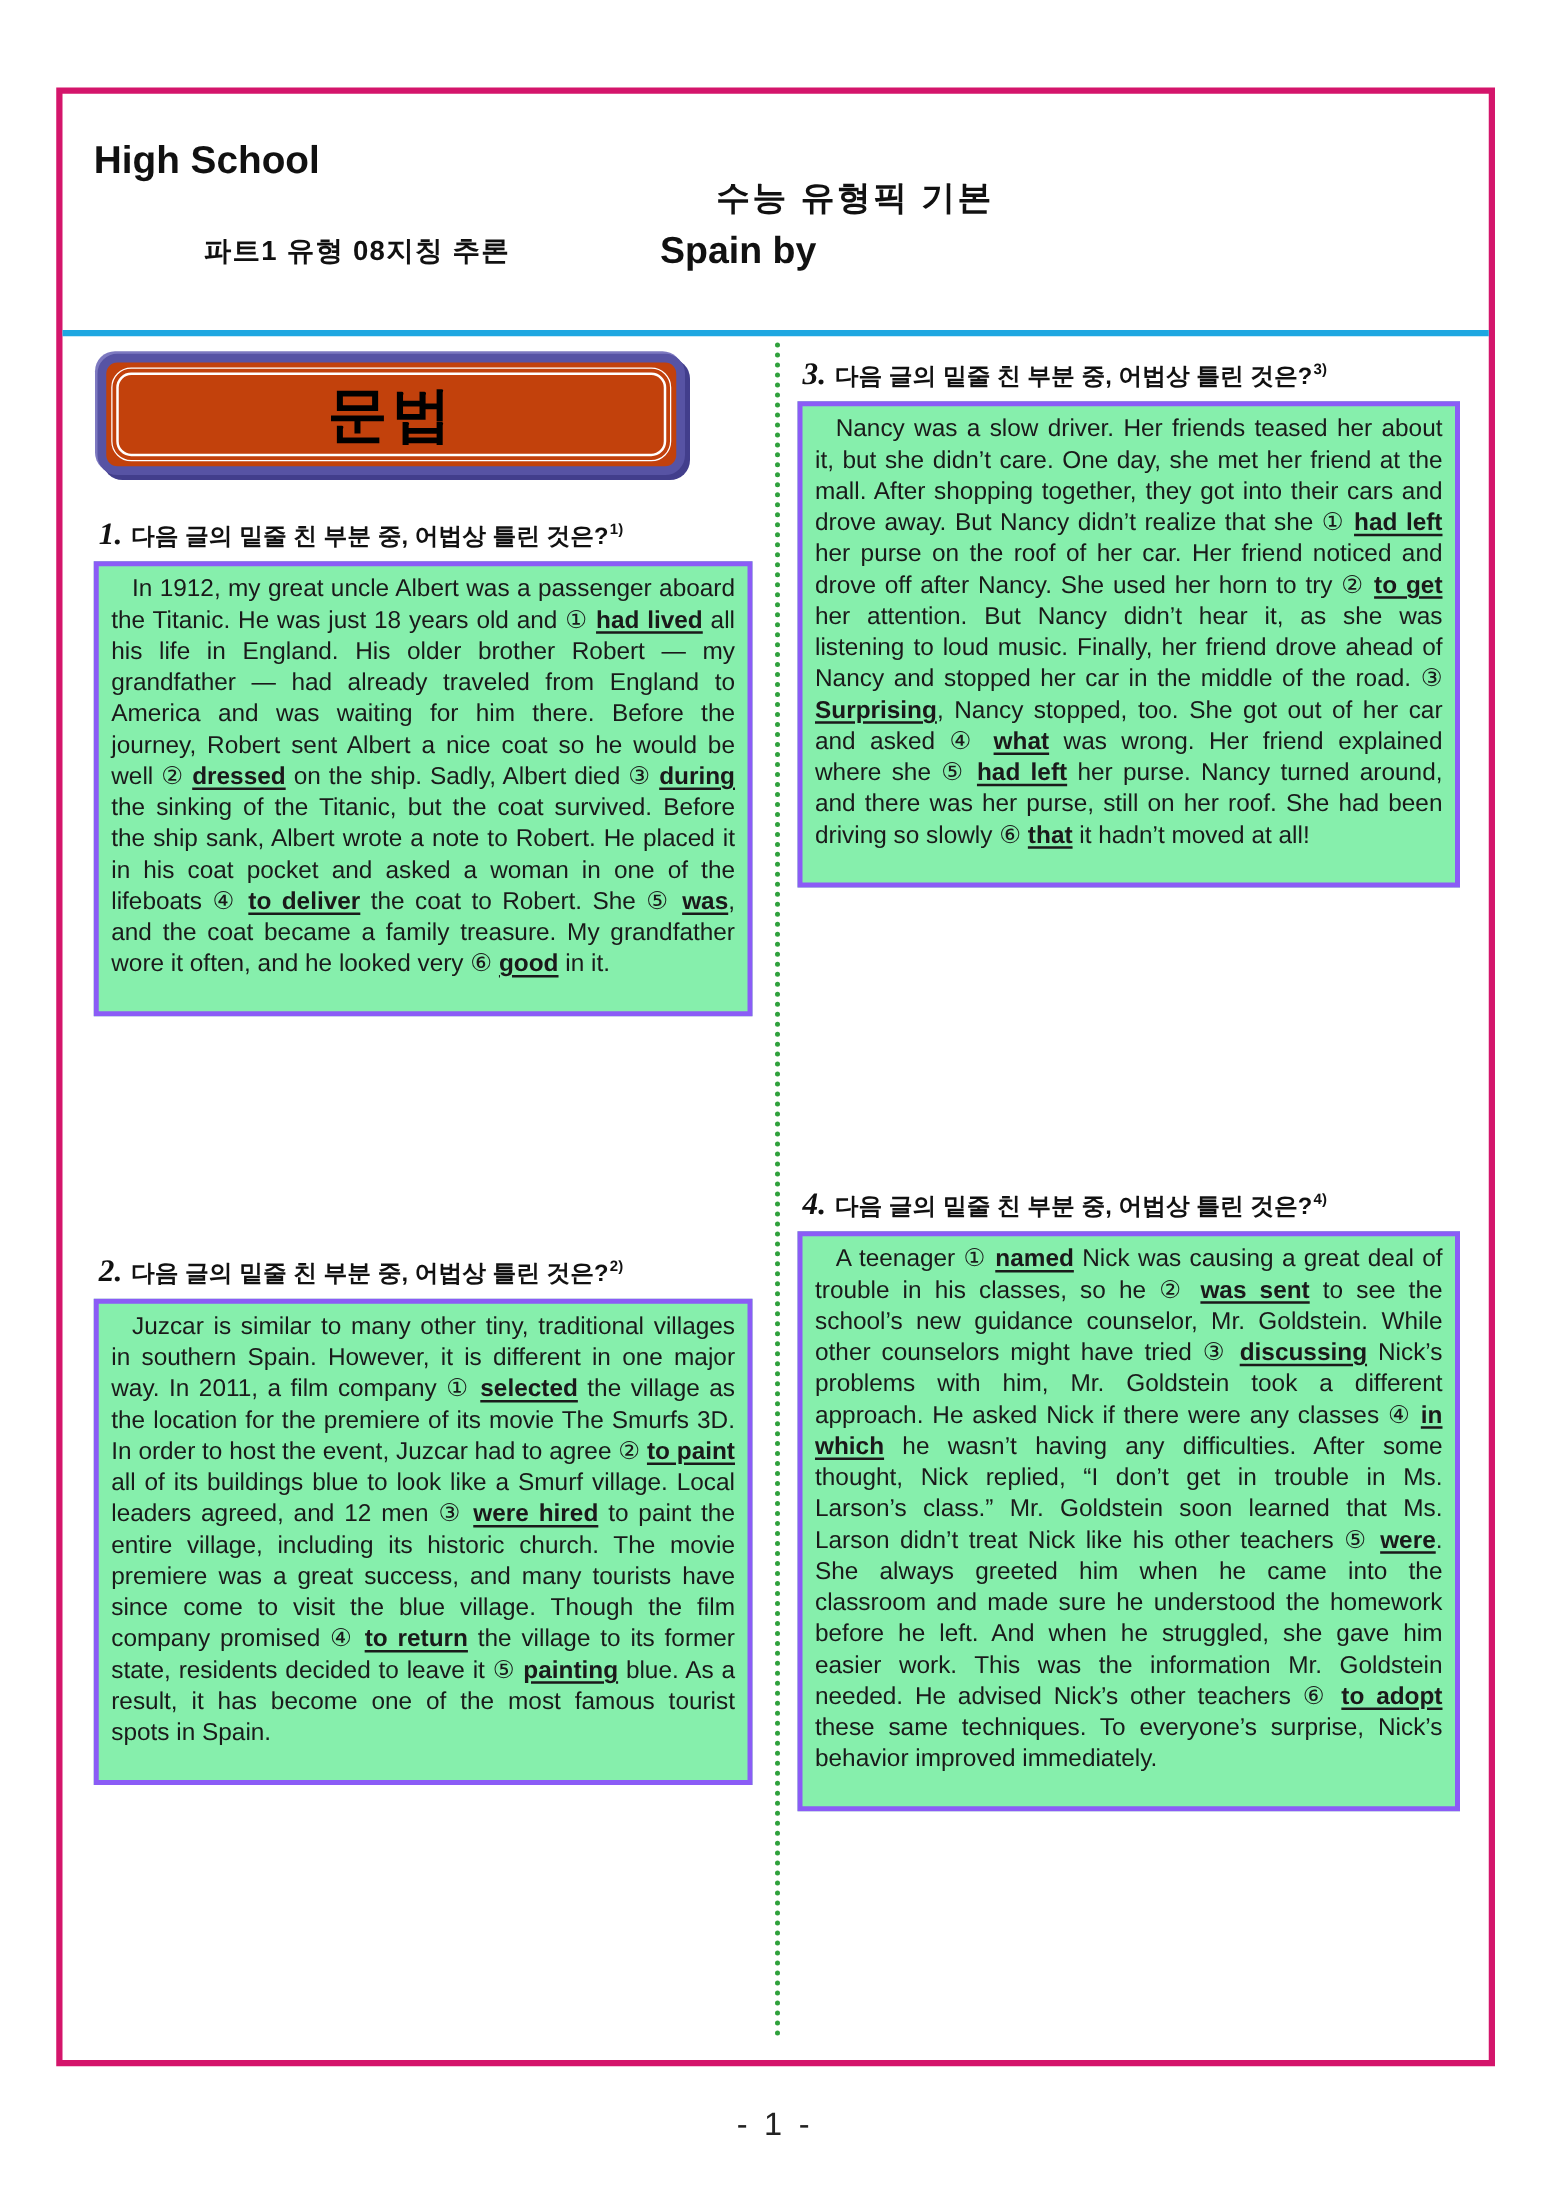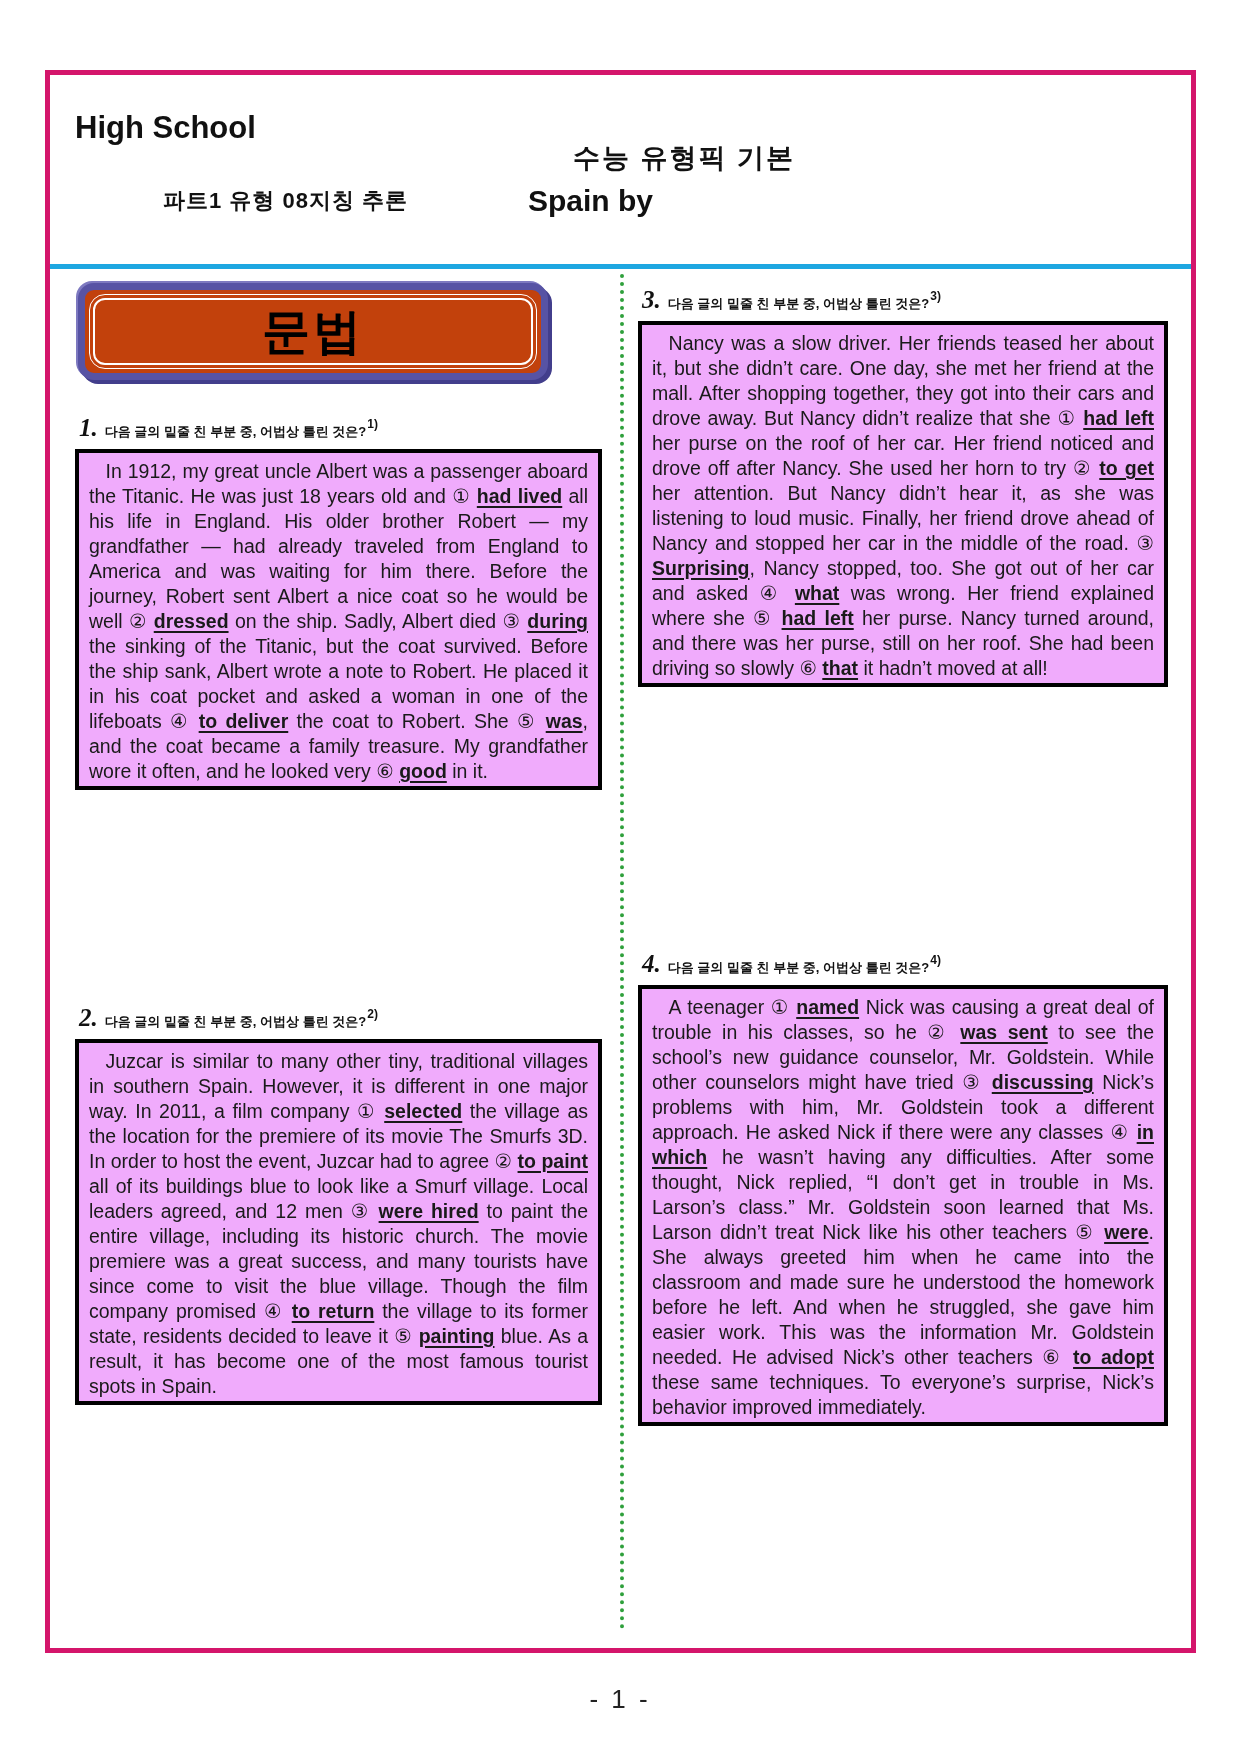--- a/index.html
+++ b/index.html
@@ -38,25 +38,25 @@
   }
   .gbox-title{font-size:48px;font-weight:800;letter-spacing:3px;color:#000;}
   
   .q{position:absolute;box-sizing:border-box;}
   .q1{left:75px;top:414px;width:527px;}
   .q2{left:75px;top:1004px;width:527px;}
   .q3{left:638px;top:286px;width:530px;}
   .q4{left:638px;top:950px;width:530px;}
   .q-head{display:flex;align-items:baseline;margin:0 0 7px 4px;white-space:nowrap;}
   .q-num{font-family:"Liberation Serif","DejaVu Serif",serif;font-style:italic;font-weight:700;font-size:25px;margin-right:7px;}
-  .q-text{font-weight:700;font-size:13px;letter-spacing:0px;}
+  .q-text{font-weight:700;font-size:19px;letter-spacing:0px;}
   .q-foot{font-size:12px;font-weight:700;position:relative;top:-8px;margin-left:1px;}
   .passage-box{
-    border:4px solid #000000;box-sizing:border-box;background:#f0abfc;
-    padding:6px 10px 2px 10px;
+    border:4px solid #8b5cf6;box-sizing:border-box;background:#86efac;
+    padding:6px 10px 25px 10px;
   }
   .passage{
     margin:0;font-size:19.5px;line-height:25px;text-align:justify;
     text-indent:0.85em;color:#1a1a1a;
   }
   .passage .em{font-weight:700;text-decoration:underline;text-decoration-thickness:2px;text-underline-offset:3px;}
   
   .footer{position:absolute;left:0;top:1684px;width:1240px;text-align:center;
     font-size:26px;letter-spacing:3px;color:#222;}
 </style>

